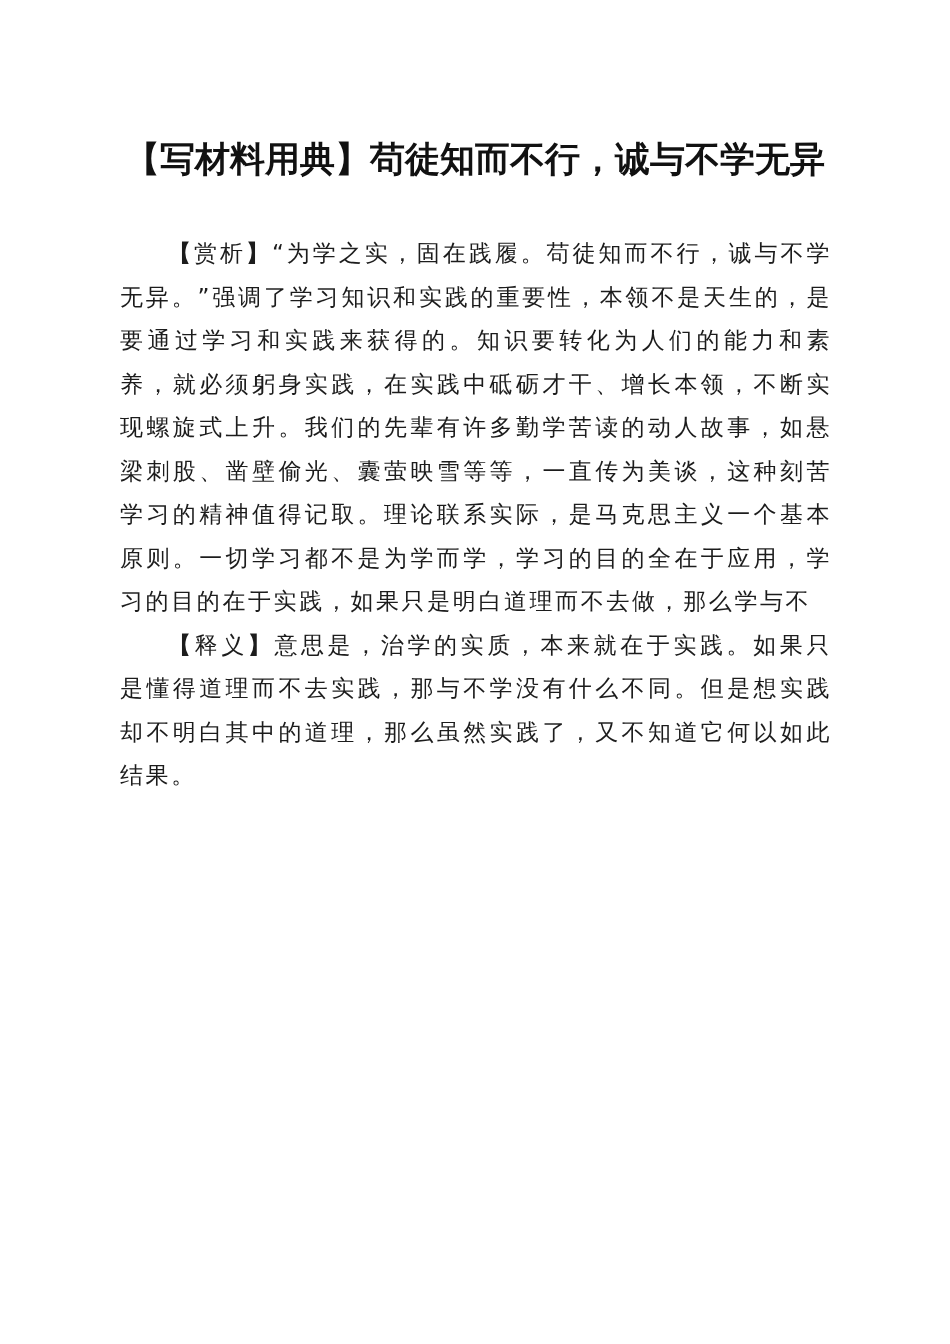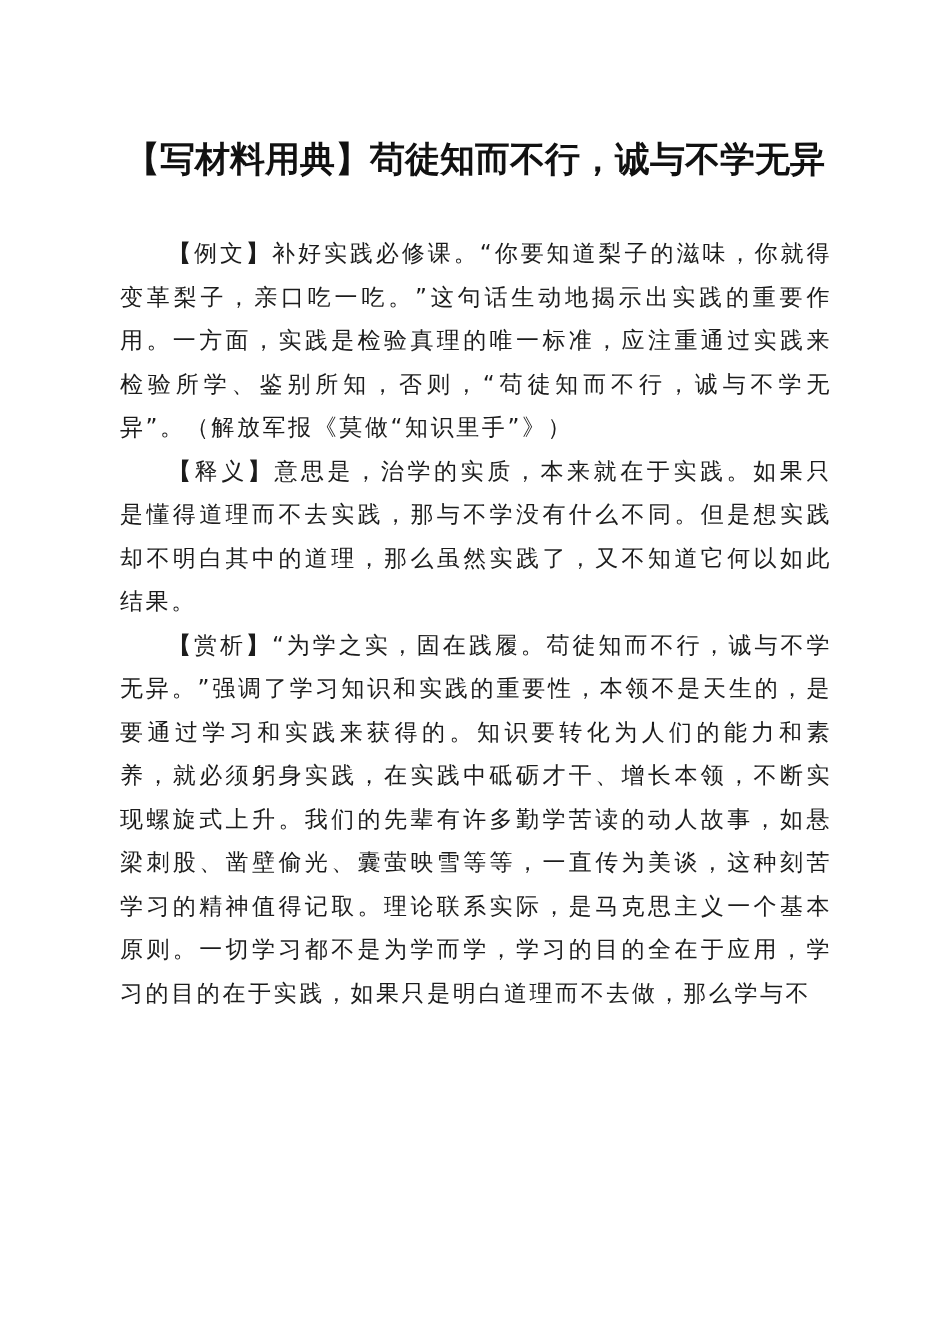--- a/index.html
+++ b/index.html
@@ -59,20 +59,19 @@
     font-weight: bold;
   }
 </style>
 </head>
 <body>
 
 <div class="page">
   <h1 class="title">【写材料用典】苟徒知而不行，诚与不学无异</h1>
 
   <div class="body">
-    <p class="para"><span class="bracket">【</span><span class="tag">例文</span><span class="bracket">】</span><span>补好实践必修课。“你要知道梨子的滋味，你就得变革梨子，亲口吃一吃。”这句话生动地揭示出实践的重要作用。一方面，实践是检验真理的唯一标准，应注重通过实践来检验所学、鉴别所知，否则，“苟徒知而不行，诚与不学无异”。（解放军报《莫做“知识里手”》）</span></p>
 
 
+    <p class="para"><span class="bracket">【</span><span class="tag">赏析</span><span class="bracket">】</span><span>“为学之实，固在践履。苟徒知而不行，诚与不学无异。”强调了学习知识和实践的重要性，本领不是天生的，是要通过学习和实践来获得的。知识要转化为人们的能力和素养，就必须躬身实践，在实践中砥砺才干、增长本领，不断实现螺旋式上升。我们的先辈有许多勤学苦读的动人故事，如悬梁刺股、凿壁偷光、囊萤映雪等等，一直传为美谈，这种刻苦学习的精神值得记取。理论联系实际，是马克思主义一个基本原则。一切学习都不是为学而学，学习的目的全在于应用，学习的目的在于实践，如果只是明白道理而不去做，那么学与不</span></p>
+
     <p class="para"><span class="bracket">【</span><span class="tag">释义</span><span class="bracket">】</span><span>意思是，治学的实质，本来就在于实践。如果只是懂得道理而不去实践，那与不学没有什么不同。但是想实践却不明白其中的道理，那么虽然实践了，又不知道它何以如此结果。</span></p>
-
-    <p class="para"><span class="bracket">【</span><span class="tag">赏析</span><span class="bracket">】</span><span>“为学之实，固在践履。苟徒知而不行，诚与不学无异。”强调了学习知识和实践的重要性，本领不是天生的，是要通过学习和实践来获得的。知识要转化为人们的能力和素养，就必须躬身实践，在实践中砥砺才干、增长本领，不断实现螺旋式上升。我们的先辈有许多勤学苦读的动人故事，如悬梁刺股、凿壁偷光、囊萤映雪等等，一直传为美谈，这种刻苦学习的精神值得记取。理论联系实际，是马克思主义一个基本原则。一切学习都不是为学而学，学习的目的全在于应用，学习的目的在于实践，如果只是明白道理而不去做，那么学与不</span></p>
   </div>
 </div>
 
 </body></html>

